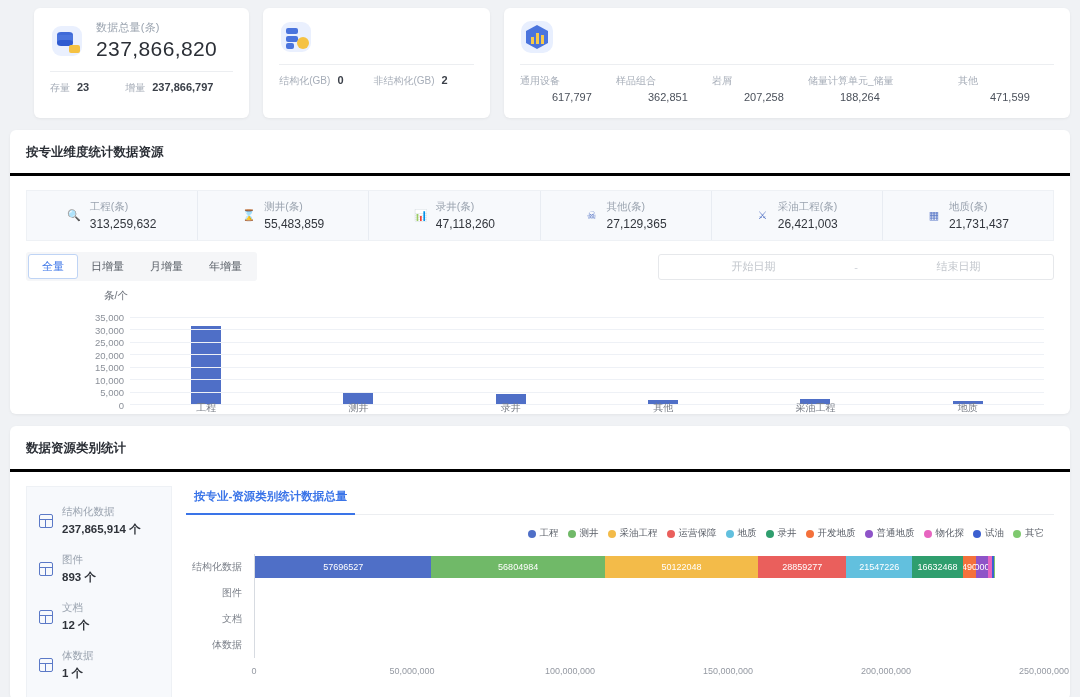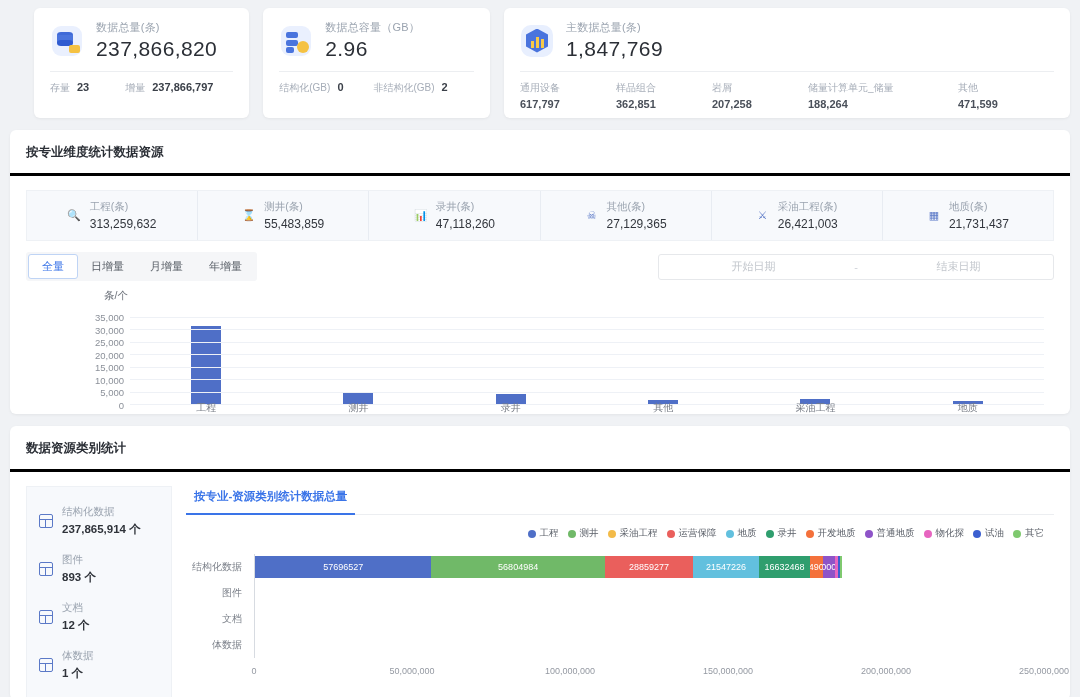--- a/index.html
+++ b/index.html
@@ -26,21 +26,21 @@
   .stat-icon { width: 34px; height: 34px; flex: none; position: relative; }
   .stat-texts { display: flex; flex-direction: column; gap: 2px; }
   .stat-label { font-size: 11px; color: #9aa3af; letter-spacing: .2px; }
   .stat-value { font-size: 21px; color: #2b2f36; font-weight: 400; letter-spacing: .4px; }
   .stat-divider { border-top: 1px solid #eceef1; margin: 2px 0 0 0; }
   .sub-row { display: flex; padding-top: 9px; }
   .sub-item { display: flex; flex-direction: column; gap: 3px; }
   .sub-item.inline { flex-direction: row; align-items: baseline; gap: 7px; }
   .sub-k { font-size: 10px; color: #a6adb8; }
   .sub-v { font-size: 11px; color: #3b4049; font-weight: bold; }
-  .sub-v.n { font-weight: bold; color: #4a505a; }
+  .sub-v.n { font-weight: normal; color: #4a505a; margin-left: 32px; }
   .sub-row.c1 .sub-item:first-child { margin-right: 36px; }
   .sub-row.c2 .sub-item:first-child { margin-right: 30px; }
   .sub-row.c3 { gap: 0; }
   .sub-row.c3 .sub-item { width: 96px; text-align: left; }
 
   
   .ic-db .bg { position:absolute; inset:2px; background:#eaf0fe; border-radius:9px; }
   .ic-db .d1,.ic-db .d2 { position:absolute; left:7px; width:16px; height:6px; background:#3f6ad8; border-radius:50%/100%; }
   .ic-db .d1 { top:8px; }
   .ic-db .d2 { top:16px; background:#2f5bd0; }
@@ -163,24 +163,20 @@
 
     <div class="stat-card c2">
       <div class="stat-head">
         <div class="stat-icon ic-srv">
           <span class="bg"></span>
             <span class="r r1"></span>
             <span class="r r2"></span>
             <span class="r r3"></span>
             <span class="coin"></span>
         </div>
-        <div class="stat-texts">
-          <div class="stat-label">数据总容量（GB）</div>
-          <div class="stat-value">2.96</div>
-        </div>
       </div>
       <div class="stat-divider"></div>
       <div class="sub-row c2">
         <div class="sub-item inline">
           <span class="sub-k">结构化(GB)</span>
           <span class="sub-v">0</span>
         </div>
         <div class="sub-item inline">
           <span class="sub-k">非结构化(GB)</span>
           <span class="sub-v">2</span>
@@ -190,24 +186,20 @@
 
     <div class="stat-card c3">
       <div class="stat-head">
         <div class="stat-icon ic-hex">
           <span class="bg"></span>
             <span class="hx"></span>
             <span class="b b1"></span>
             <span class="b b2"></span>
             <span class="b b3"></span>
         </div>
-        <div class="stat-texts">
-          <div class="stat-label">主数据总量(条)</div>
-          <div class="stat-value">1,847,769</div>
-        </div>
       </div>
       <div class="stat-divider"></div>
       <div class="sub-row c3">
         <div class="sub-item">
           <span class="sub-k">通用设备</span>
           <span class="sub-v n">617,797</span>
         </div>
         <div class="sub-item">
           <span class="sub-k">样品组合</span>
           <span class="sub-v n">362,851</span>
@@ -436,20 +428,21 @@
           </div>
 
         <div class="hchart">
           <div class="hc-rows" id="hcrows">
               <div class="hc-row">
                 <div class="hc-name">结构化数据</div>
                 <div class="hc-track">
                   <div class="hc-stack" style="width: 96.8446%;">
                     <div class="hseg" style="background: rgb(79, 111, 199); width: 23.0786%;">57696527</div>
                     <div class="hseg" style="background: rgb(112, 185, 104); width: 22.722%;">56804984</div>
+                    <div class="hseg" style="background: rgb(243, 187, 73); width: 20.0488%;">50122048</div>
                     <div class="hseg" style="background: rgb(234, 95, 92); width: 11.5437%;">28859277</div>
                     <div class="hseg" style="background: rgb(98, 192, 222); width: 8.61889%;">21547226</div>
                     <div class="hseg" style="background: rgb(47, 158, 110); width: 6.65299%;">16632468</div>
                     <div class="hseg" style="background: rgb(244, 113, 59); width: 1.6996%;">4249005</div>
                     <div class="hseg" style="background: rgb(142, 84, 200); width: 1.56%;">3900078</div>
                     <div class="hseg" style="background: rgb(231, 101, 192); width: 0.48%;"></div>
                     <div class="hseg" style="background: rgb(59, 95, 208); width: 0.28%;"></div>
                     <div class="hseg" style="background: rgb(127, 201, 111); width: 0.16%;"></div>
                   </div>
                 </div>

